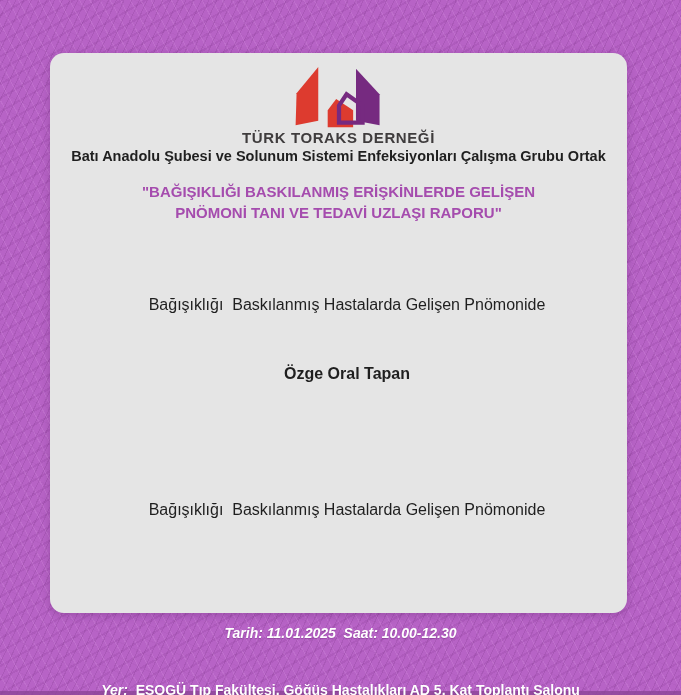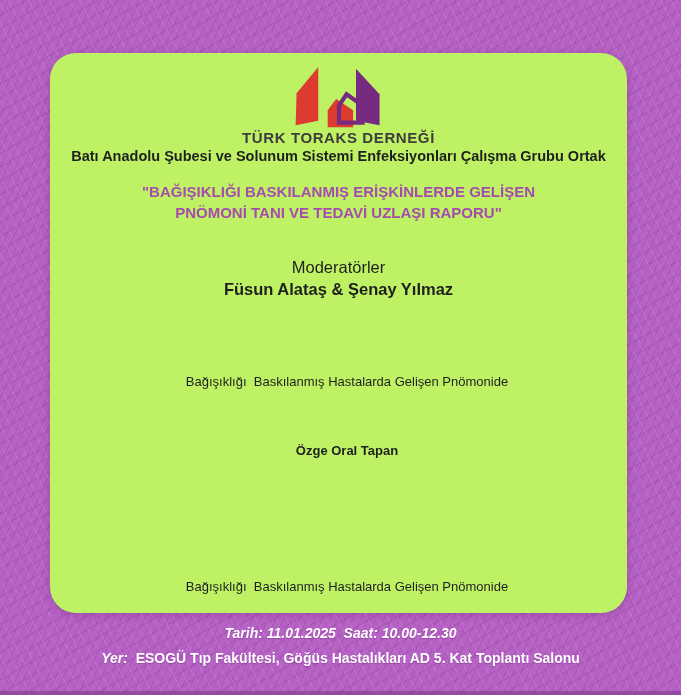--- a/index.html
+++ b/index.html
@@ -15,46 +15,46 @@
     background-image:
       repeating-linear-gradient(115deg, rgba(138,64,150,0.28) 0 1px, transparent 1px 7px),
       repeating-linear-gradient(62deg,  rgba(223,158,232,0.20) 0 1px, transparent 1px 9px),
       repeating-linear-gradient(150deg, rgba(120,42,132,0.14) 0 2px, transparent 2px 12px),
       repeating-linear-gradient(25deg,  rgba(160,80,172,0.15) 0 1px, transparent 1px 14px);
   }
   .bottom-edge{position:absolute;left:0;right:0;bottom:0;height:4px;background:#8c4597;opacity:.8;}
   
   .card{
     position:absolute;left:50px;top:53px;width:577px;height:560px;
-    background:#bef264;border-radius:26px;text-align:center;
+    background:#e5e5e5;border-radius:14px;text-align:center;
     box-shadow:0 2px 8px rgba(70,20,80,0.25);
   }
   .logo-svg{display:block;margin:12px auto 0 auto;}
   .logo-title{
     font-size:15px;font-weight:bold;letter-spacing:.6px;color:#3f3c3d;line-height:14px;
   }
   .header-block{margin-top:0;font-weight:bold;color:#1f1f1f;font-size:14.5px;line-height:22px;}
   .topic-block{margin-top:14px;font-weight:bold;font-size:15px;line-height:21px;color:#a54cae;}
   .moderators-block{margin-top:33px;font-size:16.5px;line-height:22px;color:#1f1f1f;}
   .moderator-names{font-weight:bold;}
-  .session{font-size:13px;line-height:23px;color:#1f1f1f;white-space:pre-wrap;margin-left:17px;}
+  .session{font-size:16px;line-height:23px;color:#1f1f1f;white-space:pre-wrap;margin-left:17px;}
   .session-1{margin-top:24px;}
   .session-2{margin-top:21px;}
   .speaker{font-weight:bold;}
   
   .footer{
     position:absolute;left:0;right:0;top:613px;height:82px;
     display:flex;flex-direction:column;align-items:center;justify-content:center;
     padding-bottom:16px;box-sizing:border-box;
     color:#ffffff;font-weight:bold;font-size:14px;line-height:25px;
     text-shadow:0 1px 1px rgba(90,30,100,0.35);
     white-space:pre-wrap;
   }
   .footer .it{font-style:italic;}
-  .footer-line{display:block;}
+  .footer-line{display:block;margin-top:32px;}
 </style>
 </head>
 <body>
 
 <div class="poster-bg"></div>
 <div class="bottom-edge"></div>
 
 <div class="card">
 
   <svg class="logo-svg" width="104" height="66" viewBox="0 0 110 70" aria-hidden="true">
@@ -71,24 +71,20 @@
 
   <div class="header-block">
     <div>Batı Anadolu Şubesi ve Solunum Sistemi Enfeksiyonları Çalışma Grubu Ortak</div>
   </div>
 
   <div class="topic-block">
     <div>"BAĞIŞIKLIĞI BASKILANMIŞ ERİŞKİNLERDE GELİŞEN</div>
     <div>PNÖMONİ TANI VE TEDAVİ UZLAŞI RAPORU"</div>
   </div>
 
-  <div class="moderators-block">
-    <div>Moderatörler</div>
-    <div class="moderator-names">Füsun Alataş &amp; Şenay Yılmaz</div>
-  </div>
 
   <div class="session session-1">
     <div>Bağışıklığı  Baskılanmış Hastalarda Gelişen Pnömonide</div>
     <div class="speaker">Özge Oral Tapan</div>
   </div>
 
   <div class="session session-2">
     <div>Bağışıklığı  Baskılanmış Hastalarda Gelişen Pnömonide</div>
     
     

